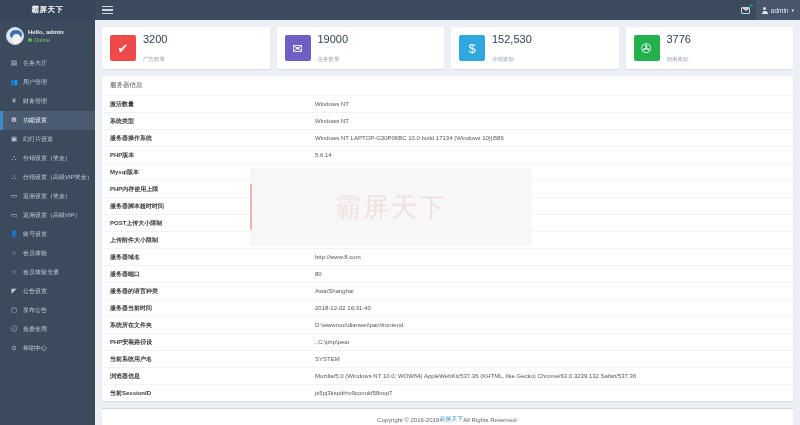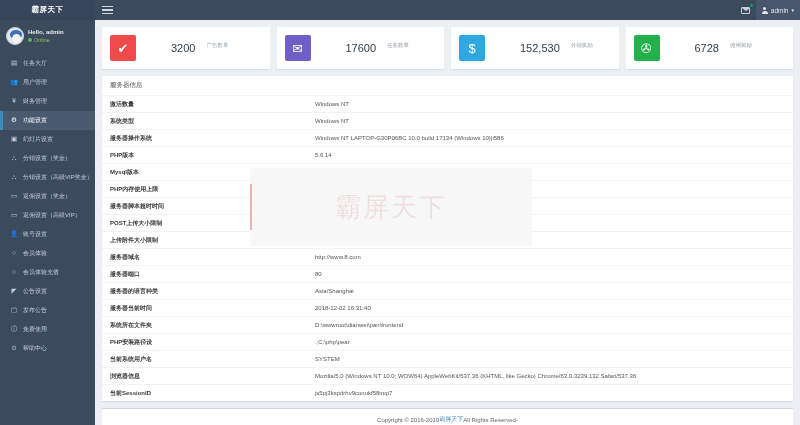--- a/index.html
+++ b/index.html
@@ -125,21 +125,21 @@
     flex: 1; background: #fff; border-radius: 1px;
     display: flex; align-items: center; gap: 7px;
     padding: 7px 8px; height: 42px;
     box-shadow: 0 1px 1px rgba(0,0,0,.08);
   }
   .card-ico {
     width: 26px; height: 26px; border-radius: 2px; flex: 0 0 26px;
     display: flex; align-items: center; justify-content: center;
     color: #fff; font-size: 13px; line-height: 1;
   }
-  .card-txt { display: flex; flex-direction: row; gap: 11px; margin-left: 28px; }
+  .card-txt { display: flex; flex-direction: column; gap: 11px; }
   .card-num { font-size: 11px; color: #2c3e50; font-weight: normal; line-height: 1.1; }
   .card-lbl { font-size: 5.5px; color: #9aa4ad; }
 
   
   .panel { background: #fff; box-shadow: 0 1px 1px rgba(0,0,0,.08); }
   .panel-head {
     padding: 5px 8px; font-size: 6.5px; color: #444;
     border-bottom: 1px solid #f4f4f4; background: #fff;
   }
   table.info { width: 100%; border-collapse: collapse; table-layout: fixed; }
@@ -288,35 +288,35 @@
           <div class="card">
             <div class="card-ico" style="background: rgb(239, 74, 74);">✔</div>
             <div class="card-txt">
               <div class="card-num">3200</div>
               <div class="card-lbl">广告数量</div>
             </div>
           </div>
           <div class="card">
             <div class="card-ico" style="background: rgb(111, 95, 196);">✉</div>
             <div class="card-txt">
-              <div class="card-num">17600</div>
+              <div class="card-num">19000</div>
               <div class="card-lbl">任务数量</div>
             </div>
           </div>
           <div class="card">
             <div class="card-ico" style="background: rgb(47, 168, 224);">$</div>
             <div class="card-txt">
               <div class="card-num">152,530</div>
               <div class="card-lbl">分销奖励</div>
             </div>
           </div>
           <div class="card">
             <div class="card-ico" style="background: rgb(34, 177, 76);">✇</div>
             <div class="card-txt">
-              <div class="card-num">6728</div>
+              <div class="card-num">3776</div>
               <div class="card-lbl">佣用奖励</div>
             </div>
           </div>
         </div>
 
       <section class="panel">
         <div class="panel-head">服务器信息</div>
         <table class="info">
           <tbody id="rows-root">
               <tr>

